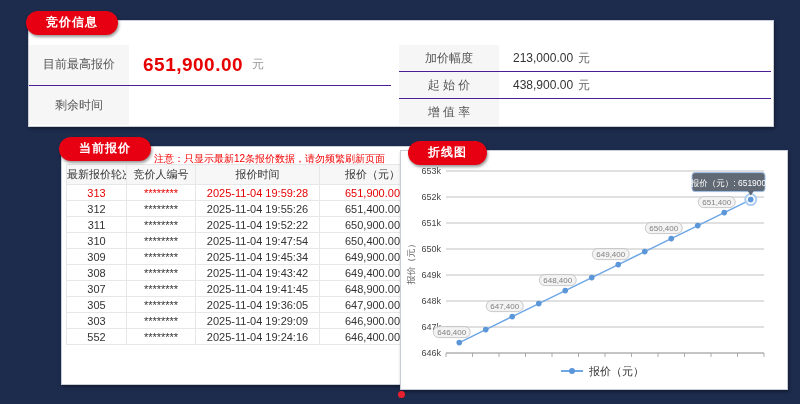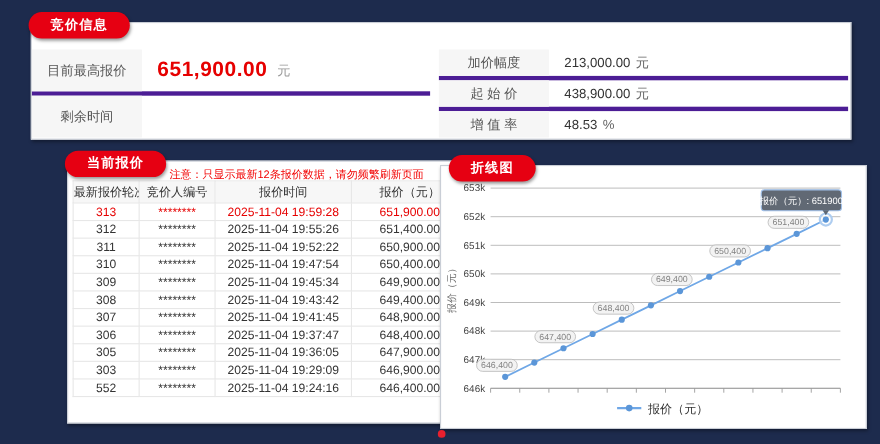--- a/index.html
+++ b/index.html
@@ -18,21 +18,21 @@
     padding:3px 20px 4px;border-radius:14px;letter-spacing:1px;
     box-shadow:1px 2px 3px rgba(0,0,0,.4);white-space:nowrap;
   }
   .page-title{
     position:absolute;left:102px;top:-3px;margin:0;white-space:nowrap;
     font-size:24px;font-weight:500;color:#222;z-index:2;
   }
   .info-block{position:absolute;display:flex;flex-direction:column;}
   .info-left{left:0;top:24px;width:362px;height:80px;}
   .info-right{left:370px;top:24px;width:372px;height:80px;}
-  .info-row{display:flex;flex:1;align-items:stretch;border-bottom:4px solid #4c1d95;}
+  .info-row{display:flex;flex:1;align-items:stretch;border-bottom:1px solid #4c1d95;}
   .info-row:last-child{border-bottom:none;}
   .info-label{
     width:100px;background:#f6f6f6;color:#555;font-size:12px;
     display:flex;align-items:center;justify-content:center;flex:none;
   }
   .info-value{display:flex;align-items:center;padding-left:14px;font-size:12px;color:#333;}
   .big-red{color:#e60000;font-size:19px;font-weight:bold;letter-spacing:.5px;}
   .unit{color:#999;font-size:12px;margin-left:9px;}
   .notice{position:absolute;left:92px;top:5px;font-size:10px;color:#f20000;white-space:nowrap;}
   table.bid-table{
@@ -80,24 +80,20 @@
       </div>
       <div class="info-row">
         <div class="info-label">起 始 价</div>
         <div class="info-value">
           <span>438,900.00</span>
           <span class="unit" style="margin-left:5px;color:#666;">元</span>
         </div>
       </div>
       <div class="info-row">
         <div class="info-label">增 值 率</div>
-        <div class="info-value">
-          <span>48.53</span>
-          <span class="unit" style="margin-left:5px;color:#666;">%</span>
-        </div>
       </div>
     </div>
   </section>
 
   <section class="panel left-panel">
     <div class="badge">当前报价</div>
     <div class="notice">注意：只显示最新12条报价数据，请勿频繁刷新页面</div>
     <table class="bid-table">
       <colgroup>
           <col style="width:60px">
@@ -148,26 +144,20 @@
             <td>308</td>
             <td>********</td>
             <td>2025-11-04 19:43:42</td>
             <td>649,400.00</td>
           </tr>
           <tr>
             <td>307</td>
             <td>********</td>
             <td>2025-11-04 19:41:45</td>
             <td>648,900.00</td>
-          </tr>
-          <tr>
-            <td>306</td>
-            <td>********</td>
-            <td>2025-11-04 19:37:47</td>
-            <td>648,400.00</td>
           </tr>
           <tr>
             <td>305</td>
             <td>********</td>
             <td>2025-11-04 19:36:05</td>
             <td>647,900.00</td>
           </tr>
           <tr>
             <td>303</td>
             <td>********</td>

